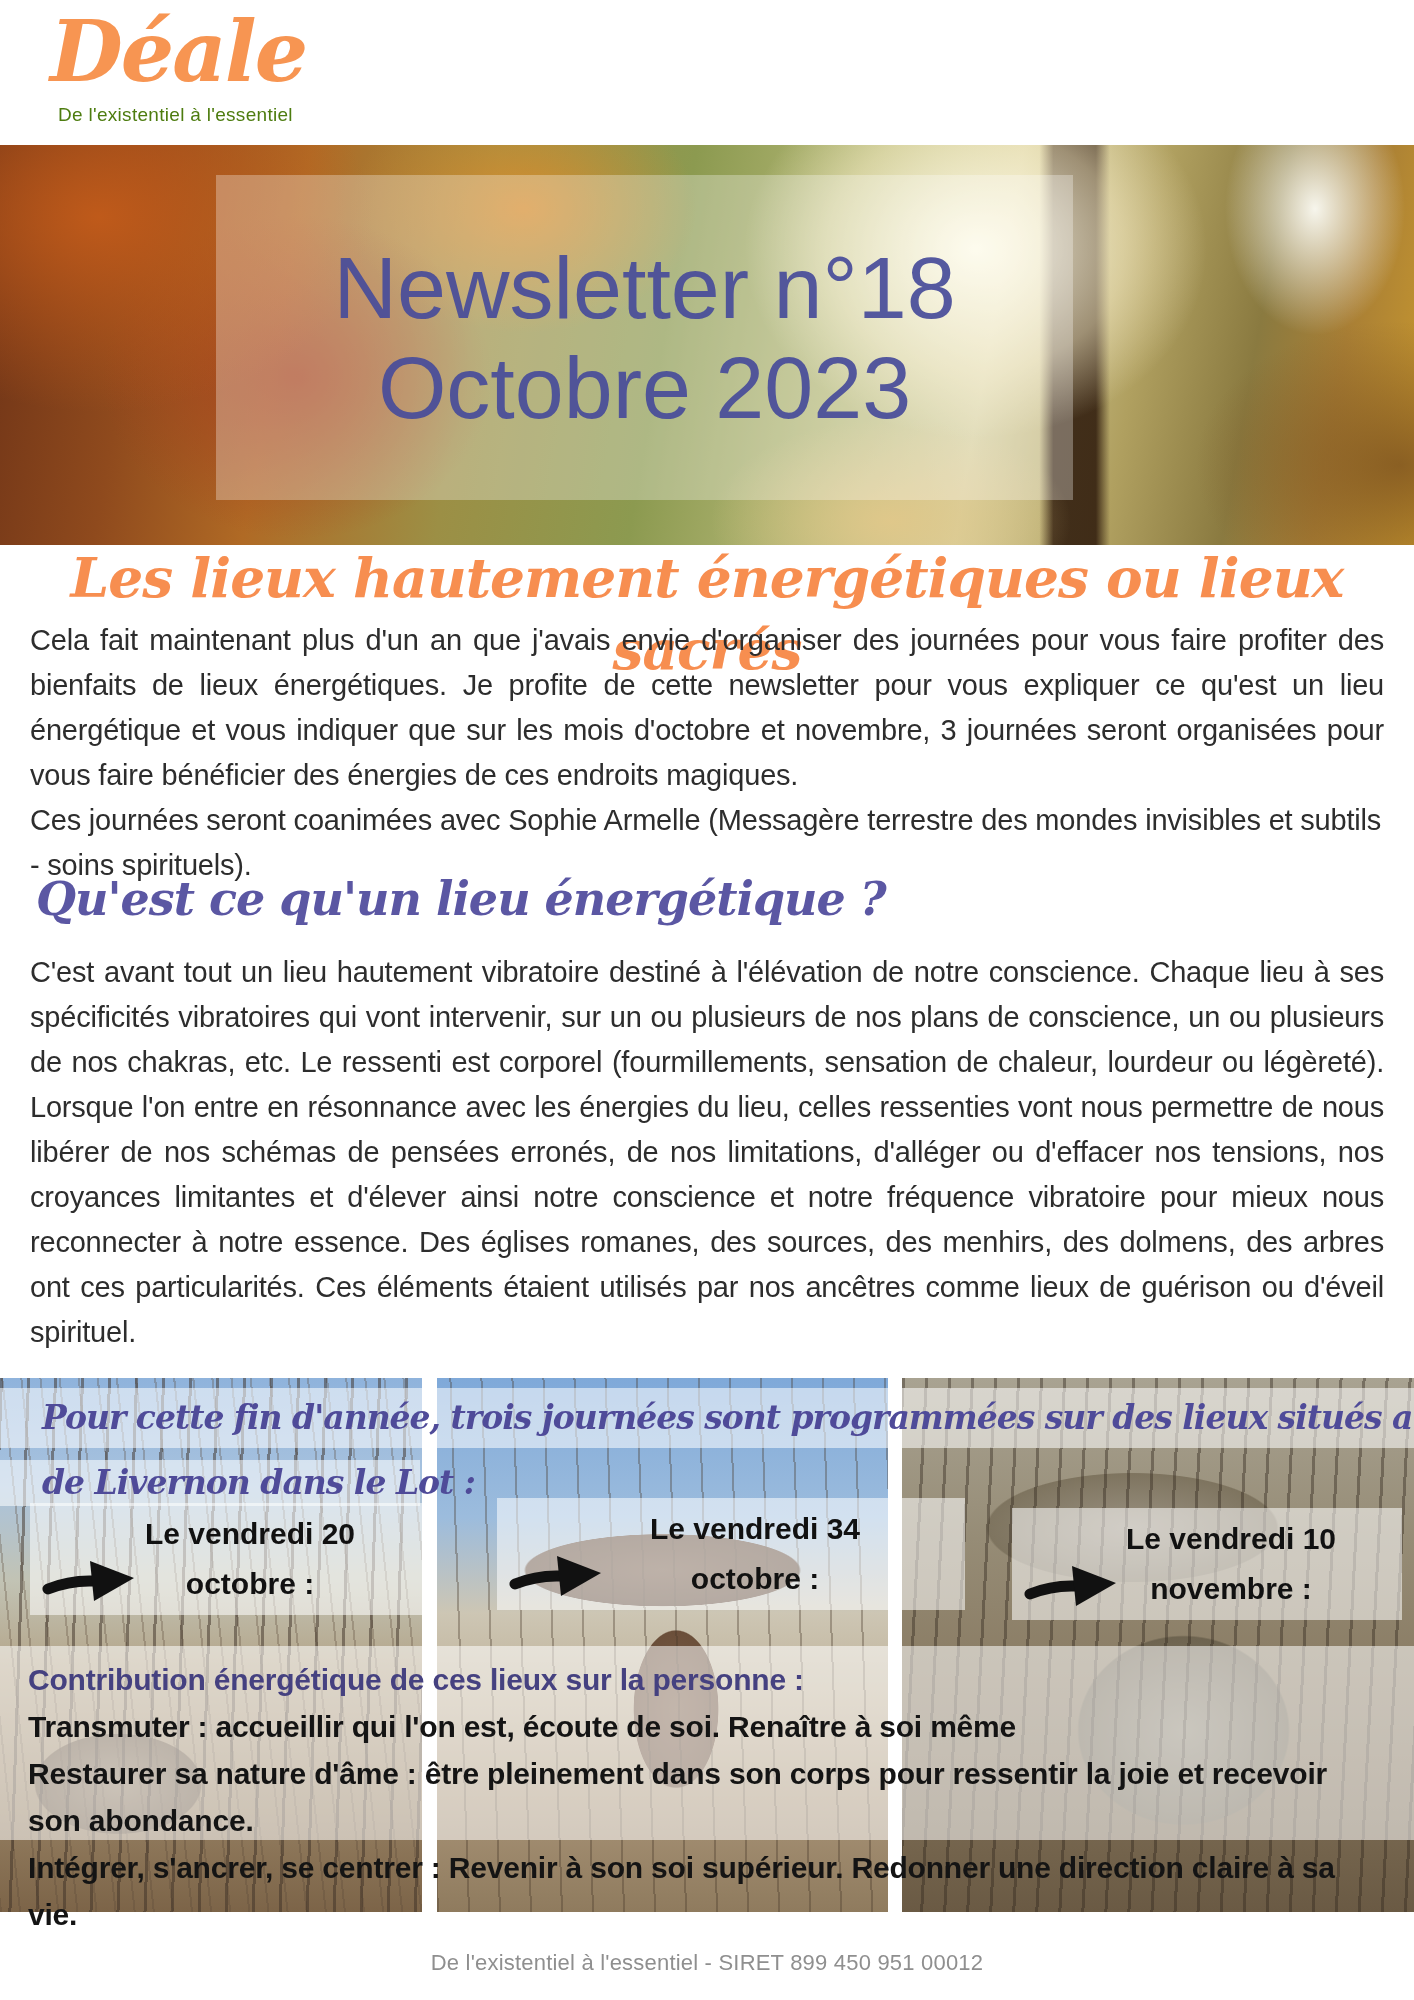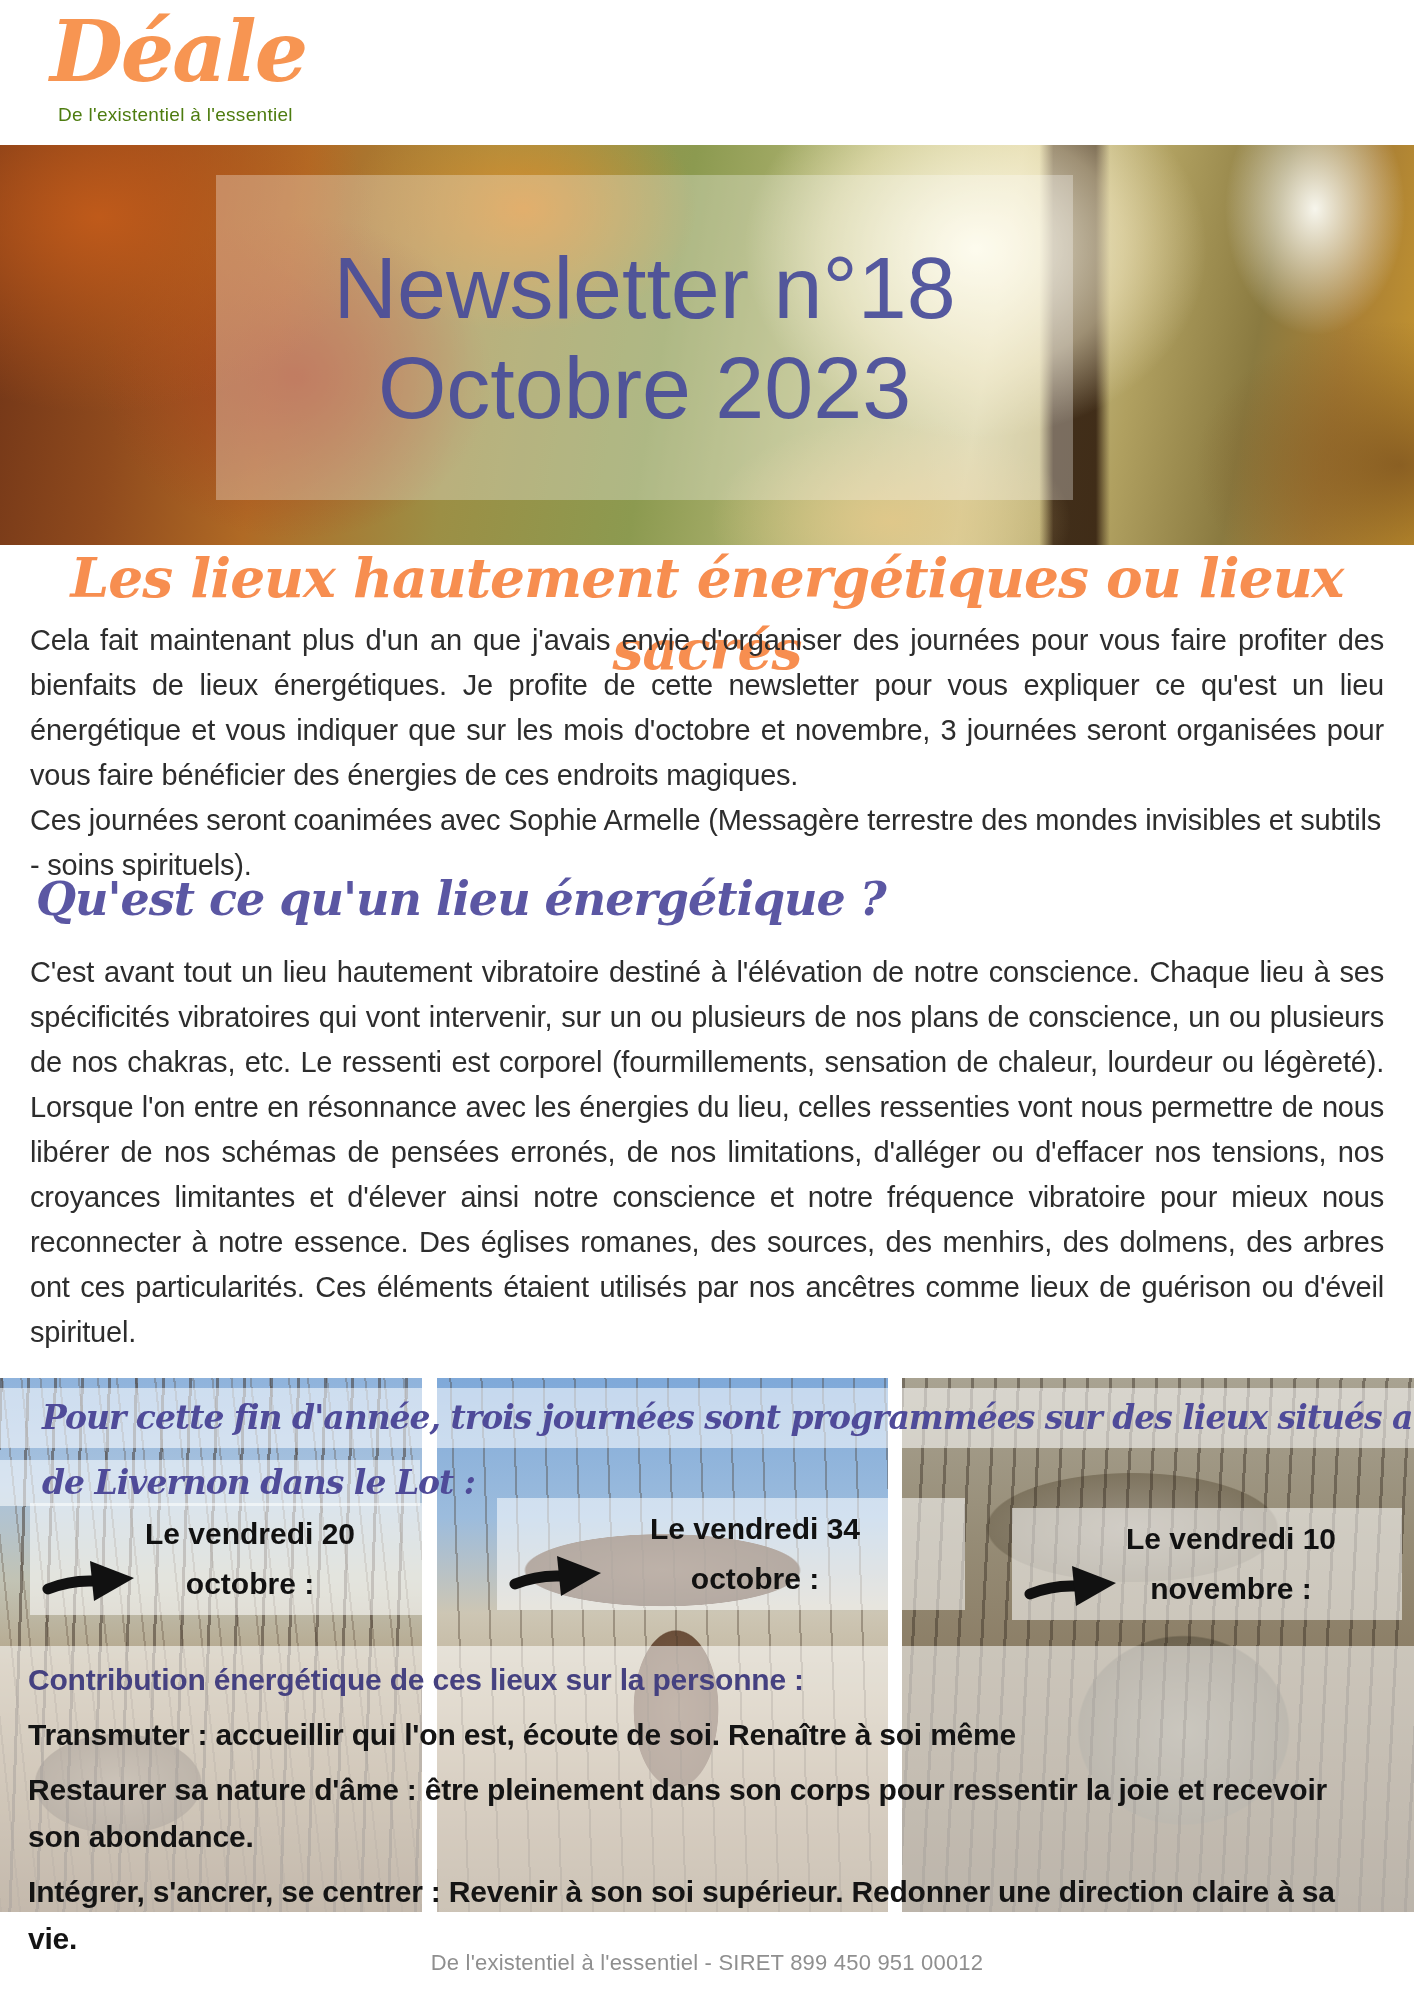--- a/index.html
+++ b/index.html
@@ -104,28 +104,28 @@
   .dp1 { left:30px;  top:125px; width:392px; }
   .dp2 { left:497px; top:120px; width:468px; }
   .dp3 { left:1012px;top:130px; width:390px; }
   .date-text {
     position:absolute; inset:0; padding-left:48px;
     display:flex; flex-direction:column; align-items:center; justify-content:center;
     font-size:30px; font-weight:bold; color:#111111; line-height:50px; text-align:center;
   }
   .arrow { position:absolute; left:12px; top:46px; width:96px; height:58px; }
   .contribution {
-    position:absolute; left:0; width:1414px; top:268px; height:266px;
+    position:absolute; left:0; width:1414px; top:268px; height:194px;
     background:rgba(255,255,255,.55); padding:10px 28px 0 28px;
   }
   .contrib-heading {
     font-size:30px; font-weight:bold; color:#454180; line-height:47px; letter-spacing:-.2px;
   }
   .contrib-line {
-    font-size:30px; font-weight:bold; color:#141414; line-height:47px; letter-spacing:-.2px;margin-top:8px;
+    font-size:30px; font-weight:bold; color:#141414; line-height:47px; letter-spacing:-.2px;
   }
 
   
   .footer {
     position:absolute; left:0; top:1950px; width:1414px; text-align:center;
     font-size:22px; color:#8F8F8F; letter-spacing:.2px;
   }
 </style>
 </head>
 <body>

